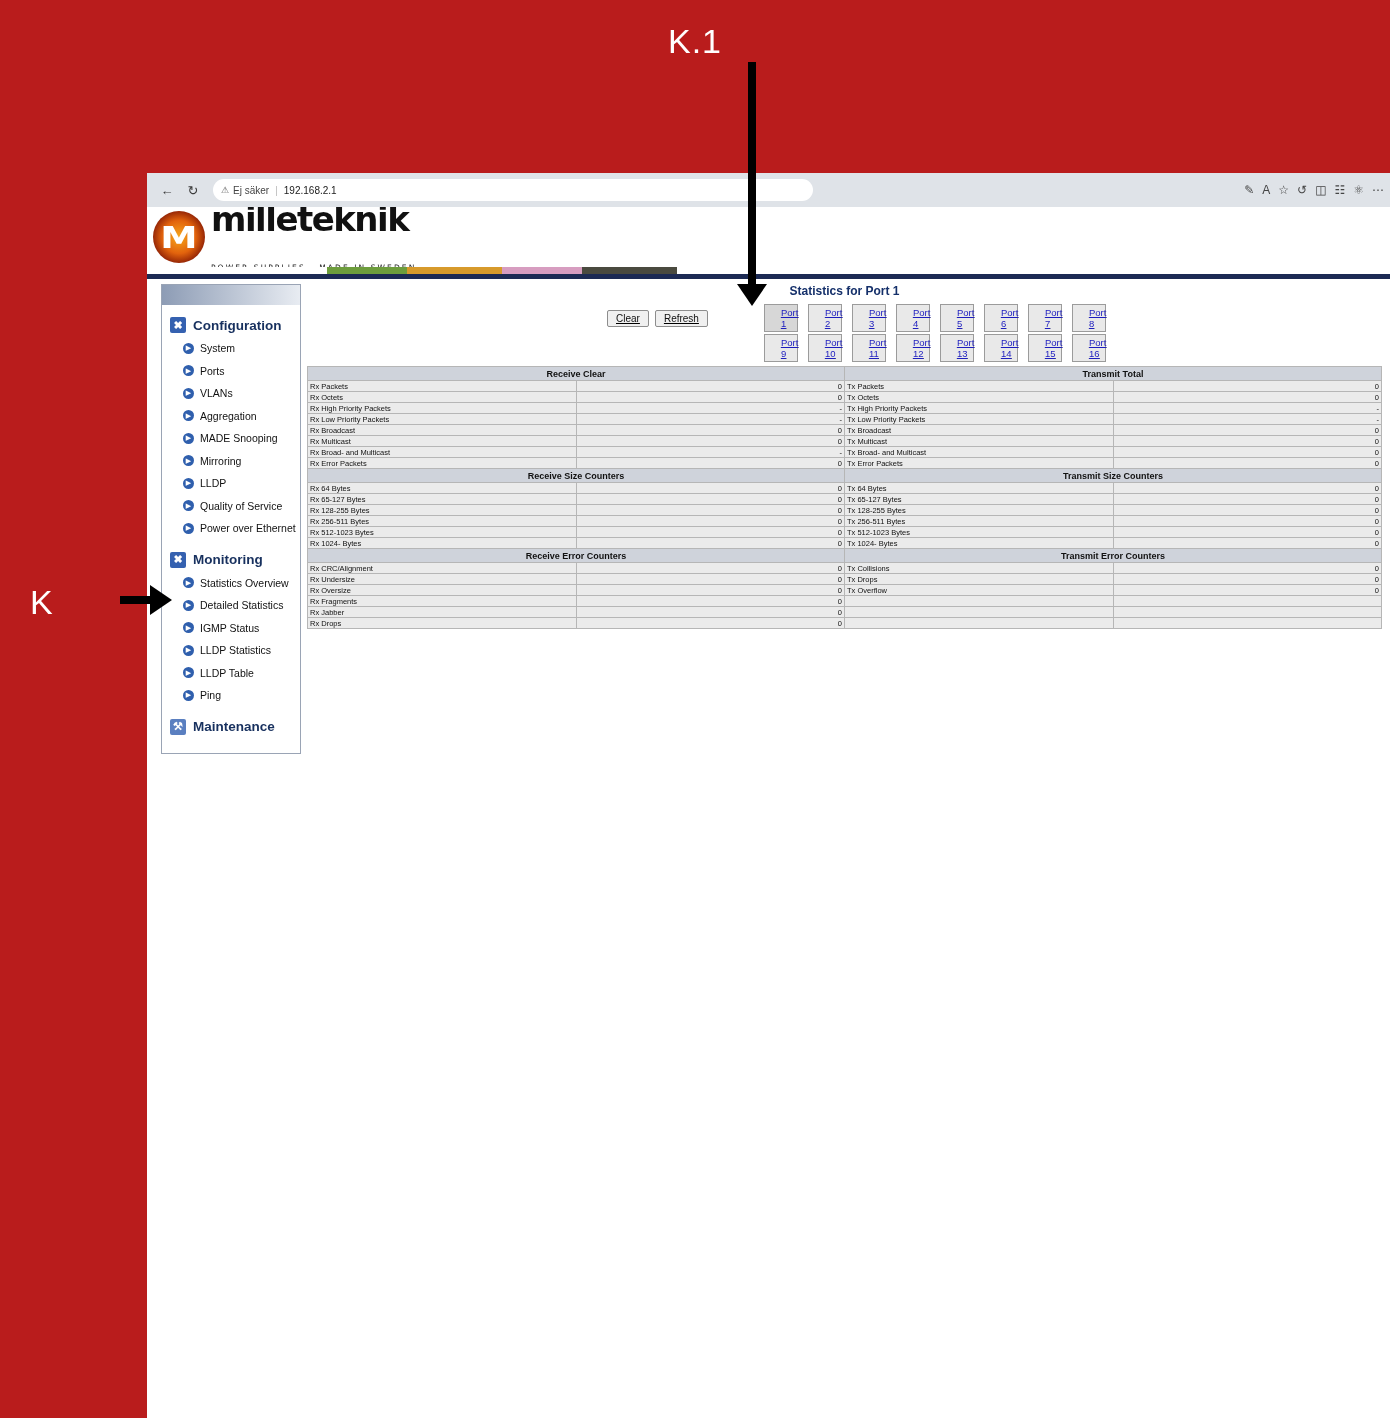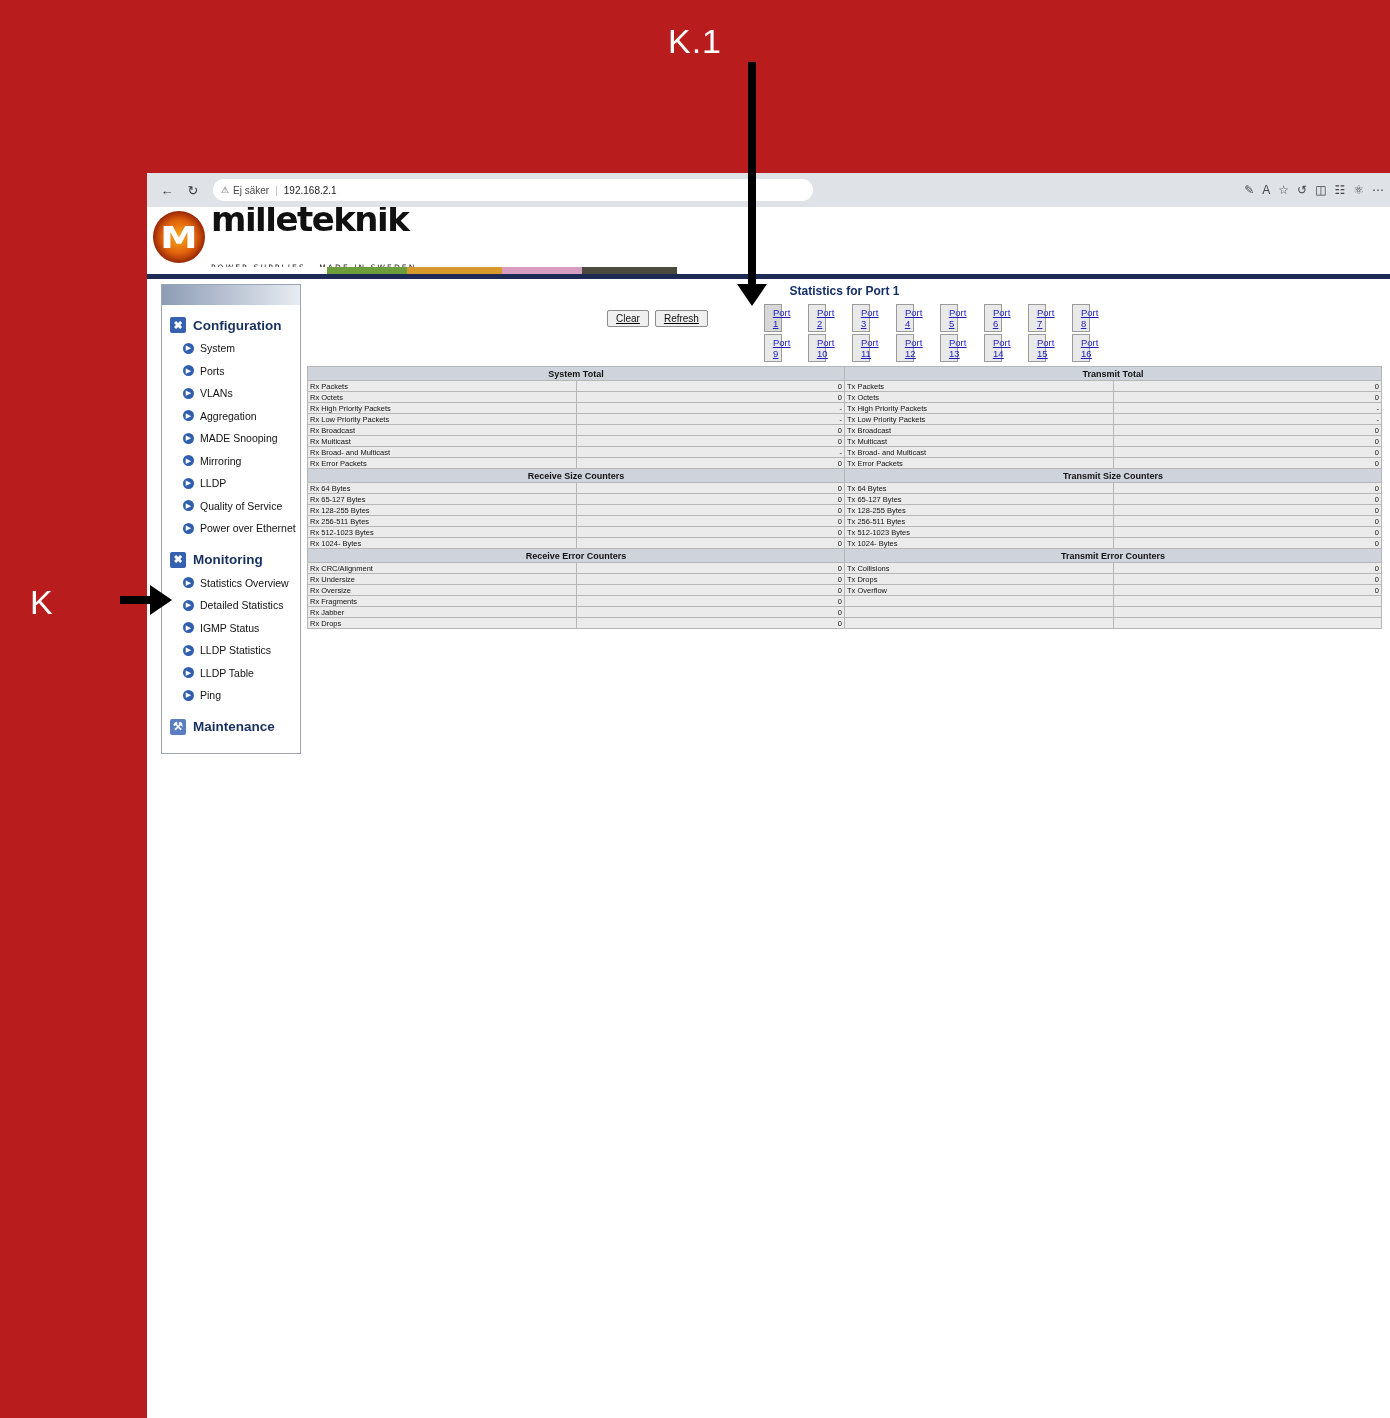--- a/index.html
+++ b/index.html
@@ -285,21 +285,21 @@
     margin-left: 20px;
     display: grid;
     grid-template-columns: repeat(8, 42px);
     gap: 2px;
   }
   .port-cell {
     border: 1px solid #9b9b9b;
     background: #e9e9e9;
     text-align: center;
     font-size: 9.5px;
-    padding: 2px 8px;
+    padding: 2px 16px;
     color: #1d1dbf;
     text-decoration: underline;
     margin-left: 36px;
   }
   .port-cell.active { background: #d7d7d7; }
 
   
   .stats {
     border: 1px solid #8d8d8d;
     border-collapse: collapse;
@@ -488,21 +488,21 @@
             <div class="port-cell">Port 15</div>
             <div class="port-cell">Port 16</div>
           </div>
         </div>
 
         <div class="tbl-wrap">
           <table class="stats">
             <tbody>
 
               <tr>
-                <td class="grp-head" colspan="2">System Total</td>
+                <td class="grp-head" colspan="2">Receive Clear</td>
                 <td class="grp-head" colspan="2">Transmit Total</td>
               </tr>
               <tr>
                 <td class="lbl">Rx Packets</td>
                 <td class="val">0</td>
                 <td class="lbl">Tx Packets</td>
                 <td class="val">0</td>
               </tr>
               <tr>
                 <td class="lbl">Rx Octets</td>

